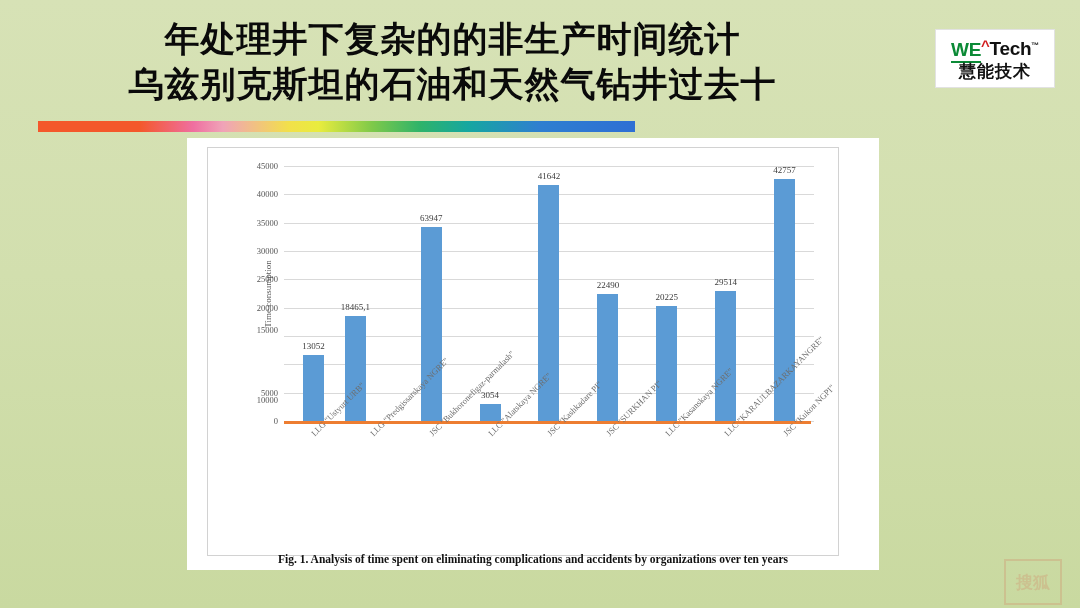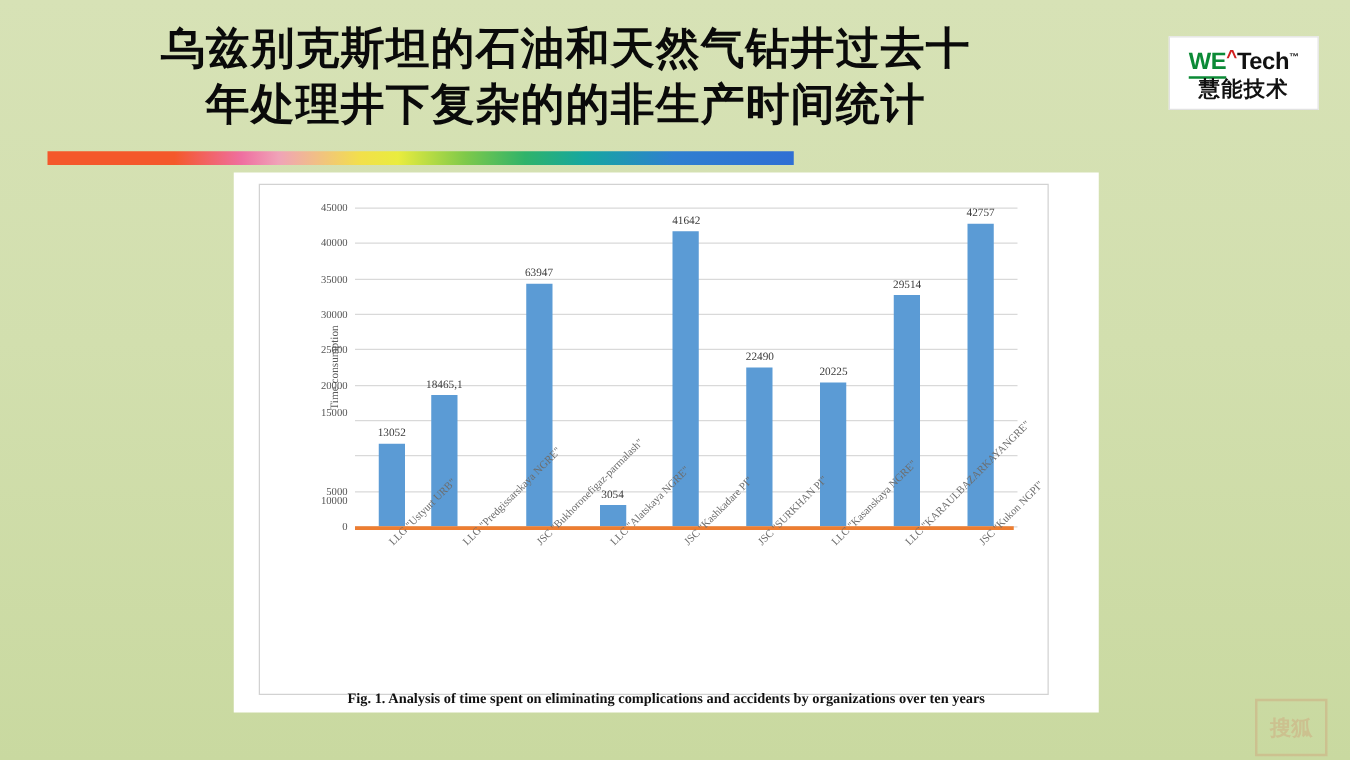--- a/index.html
+++ b/index.html
@@ -142,22 +142,22 @@
     display:flex;align-items:center;justify-content:center;
     color:#cdb98a;font-size:17px;font-weight:bold;letter-spacing:0px;
     opacity:.75;z-index:7;
     font-family:"Liberation Sans", sans-serif;
   }
 </style>
 </head>
 <body>
 
 <div id="title-block">
+  <div class="title-line">年处理井下复杂的的非生产时间统计</div>
   <div class="title-line">乌兹别克斯坦的石油和天然气钻井过去十</div>
-  <div class="title-line">年处理井下复杂的的非生产时间统计</div>
 </div>
 <div id="rainbow-bar"></div>
 
 <div id="logo">
   <div id="logo-top"><span id="logo-we">WE</span><span id="logo-caret">^</span><span id="logo-tech">Tech</span><span id="logo-tm">™</span></div>
   <div id="logo-bottom">慧能技术</div>
 </div>
 
 <div id="ghost-line"></div>
 
@@ -219,21 +219,21 @@
           <div class="bar" style="height: 127.443px; background: rgb(91, 155, 213);">
             <div class="bar-label">22490</div>
           </div>
         </div>
         <div class="bar-slot" style="left: 353.333px; width: 58.8889px;">
           <div class="bar" style="height: 114.608px; background: rgb(91, 155, 213);">
             <div class="bar-label">20225</div>
           </div>
         </div>
         <div class="bar-slot" style="left: 412.222px; width: 58.8889px;">
-          <div class="bar" style="height: 185px; background: rgb(91, 155, 213);">
+          <div class="bar" style="height: 130px; background: rgb(91, 155, 213);">
             <div class="bar-label">29514</div>
           </div>
         </div>
         <div class="bar-slot" style="left: 471.111px; width: 58.8889px;">
           <div class="bar" style="height: 242.29px; background: rgb(91, 155, 213);">
             <div class="bar-label">42757</div>
           </div>
         </div>
       </div>
     <div id="baseline" style="background: rgb(237, 125, 49);"></div>

